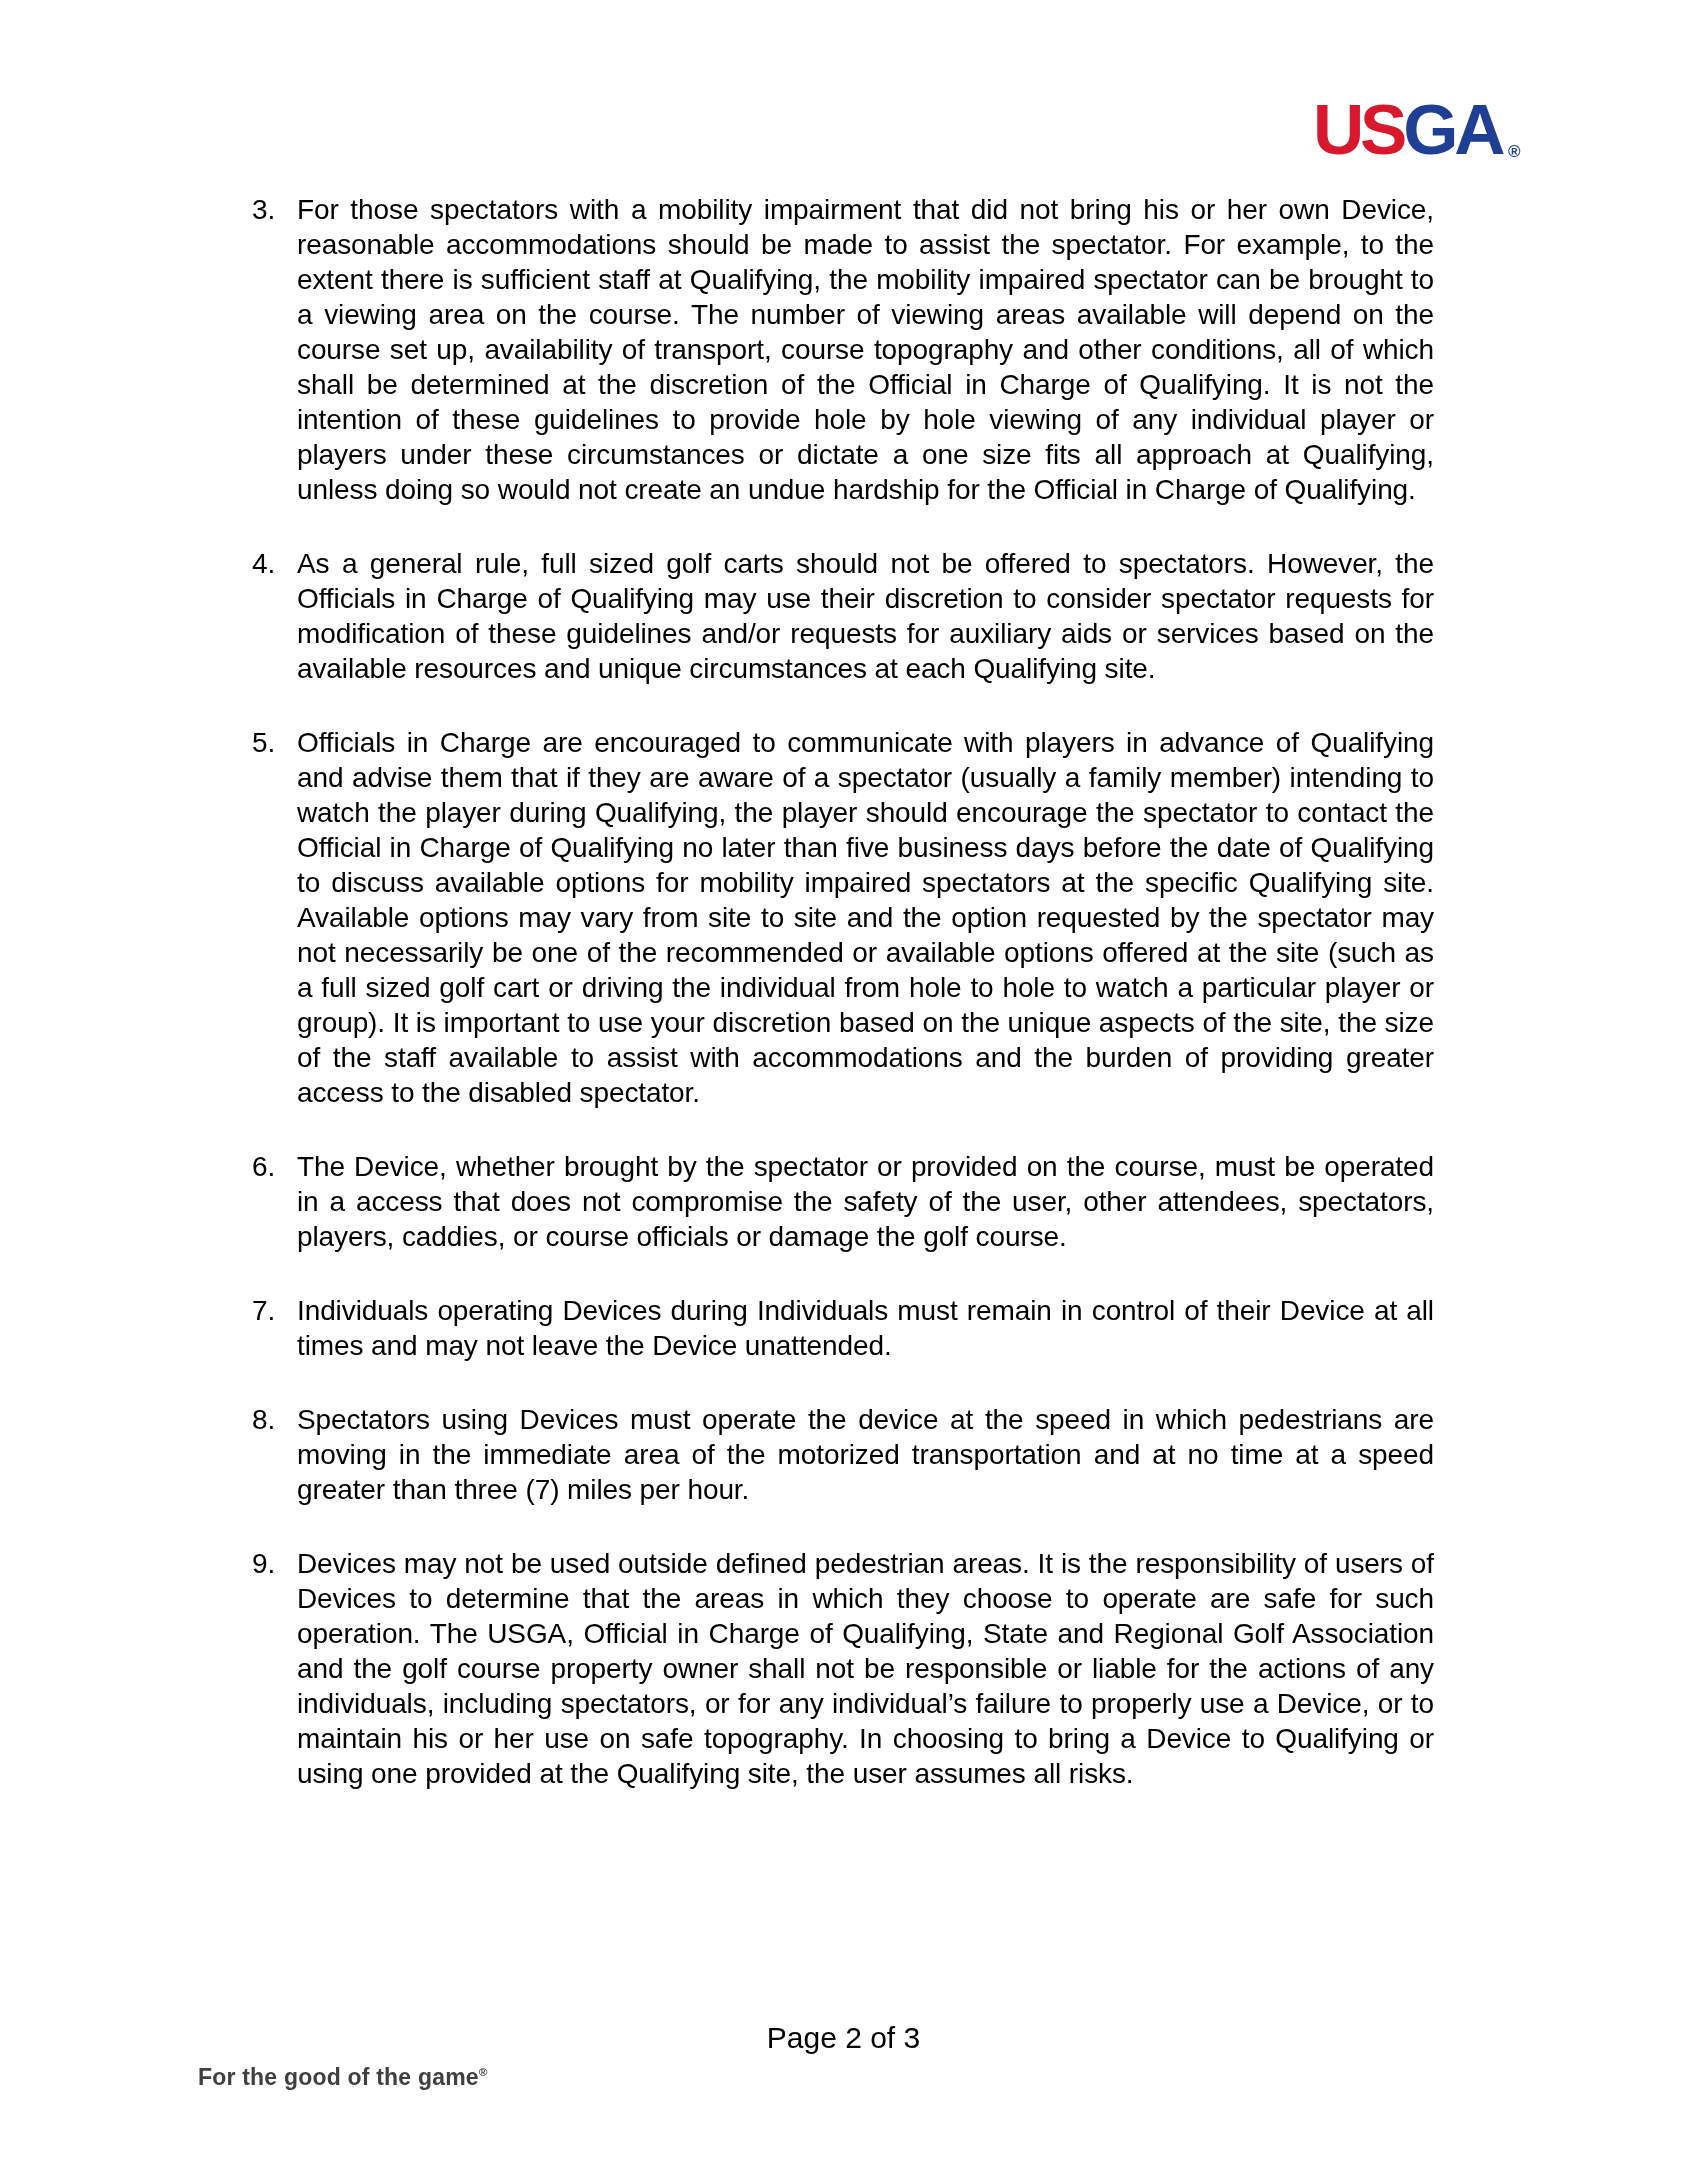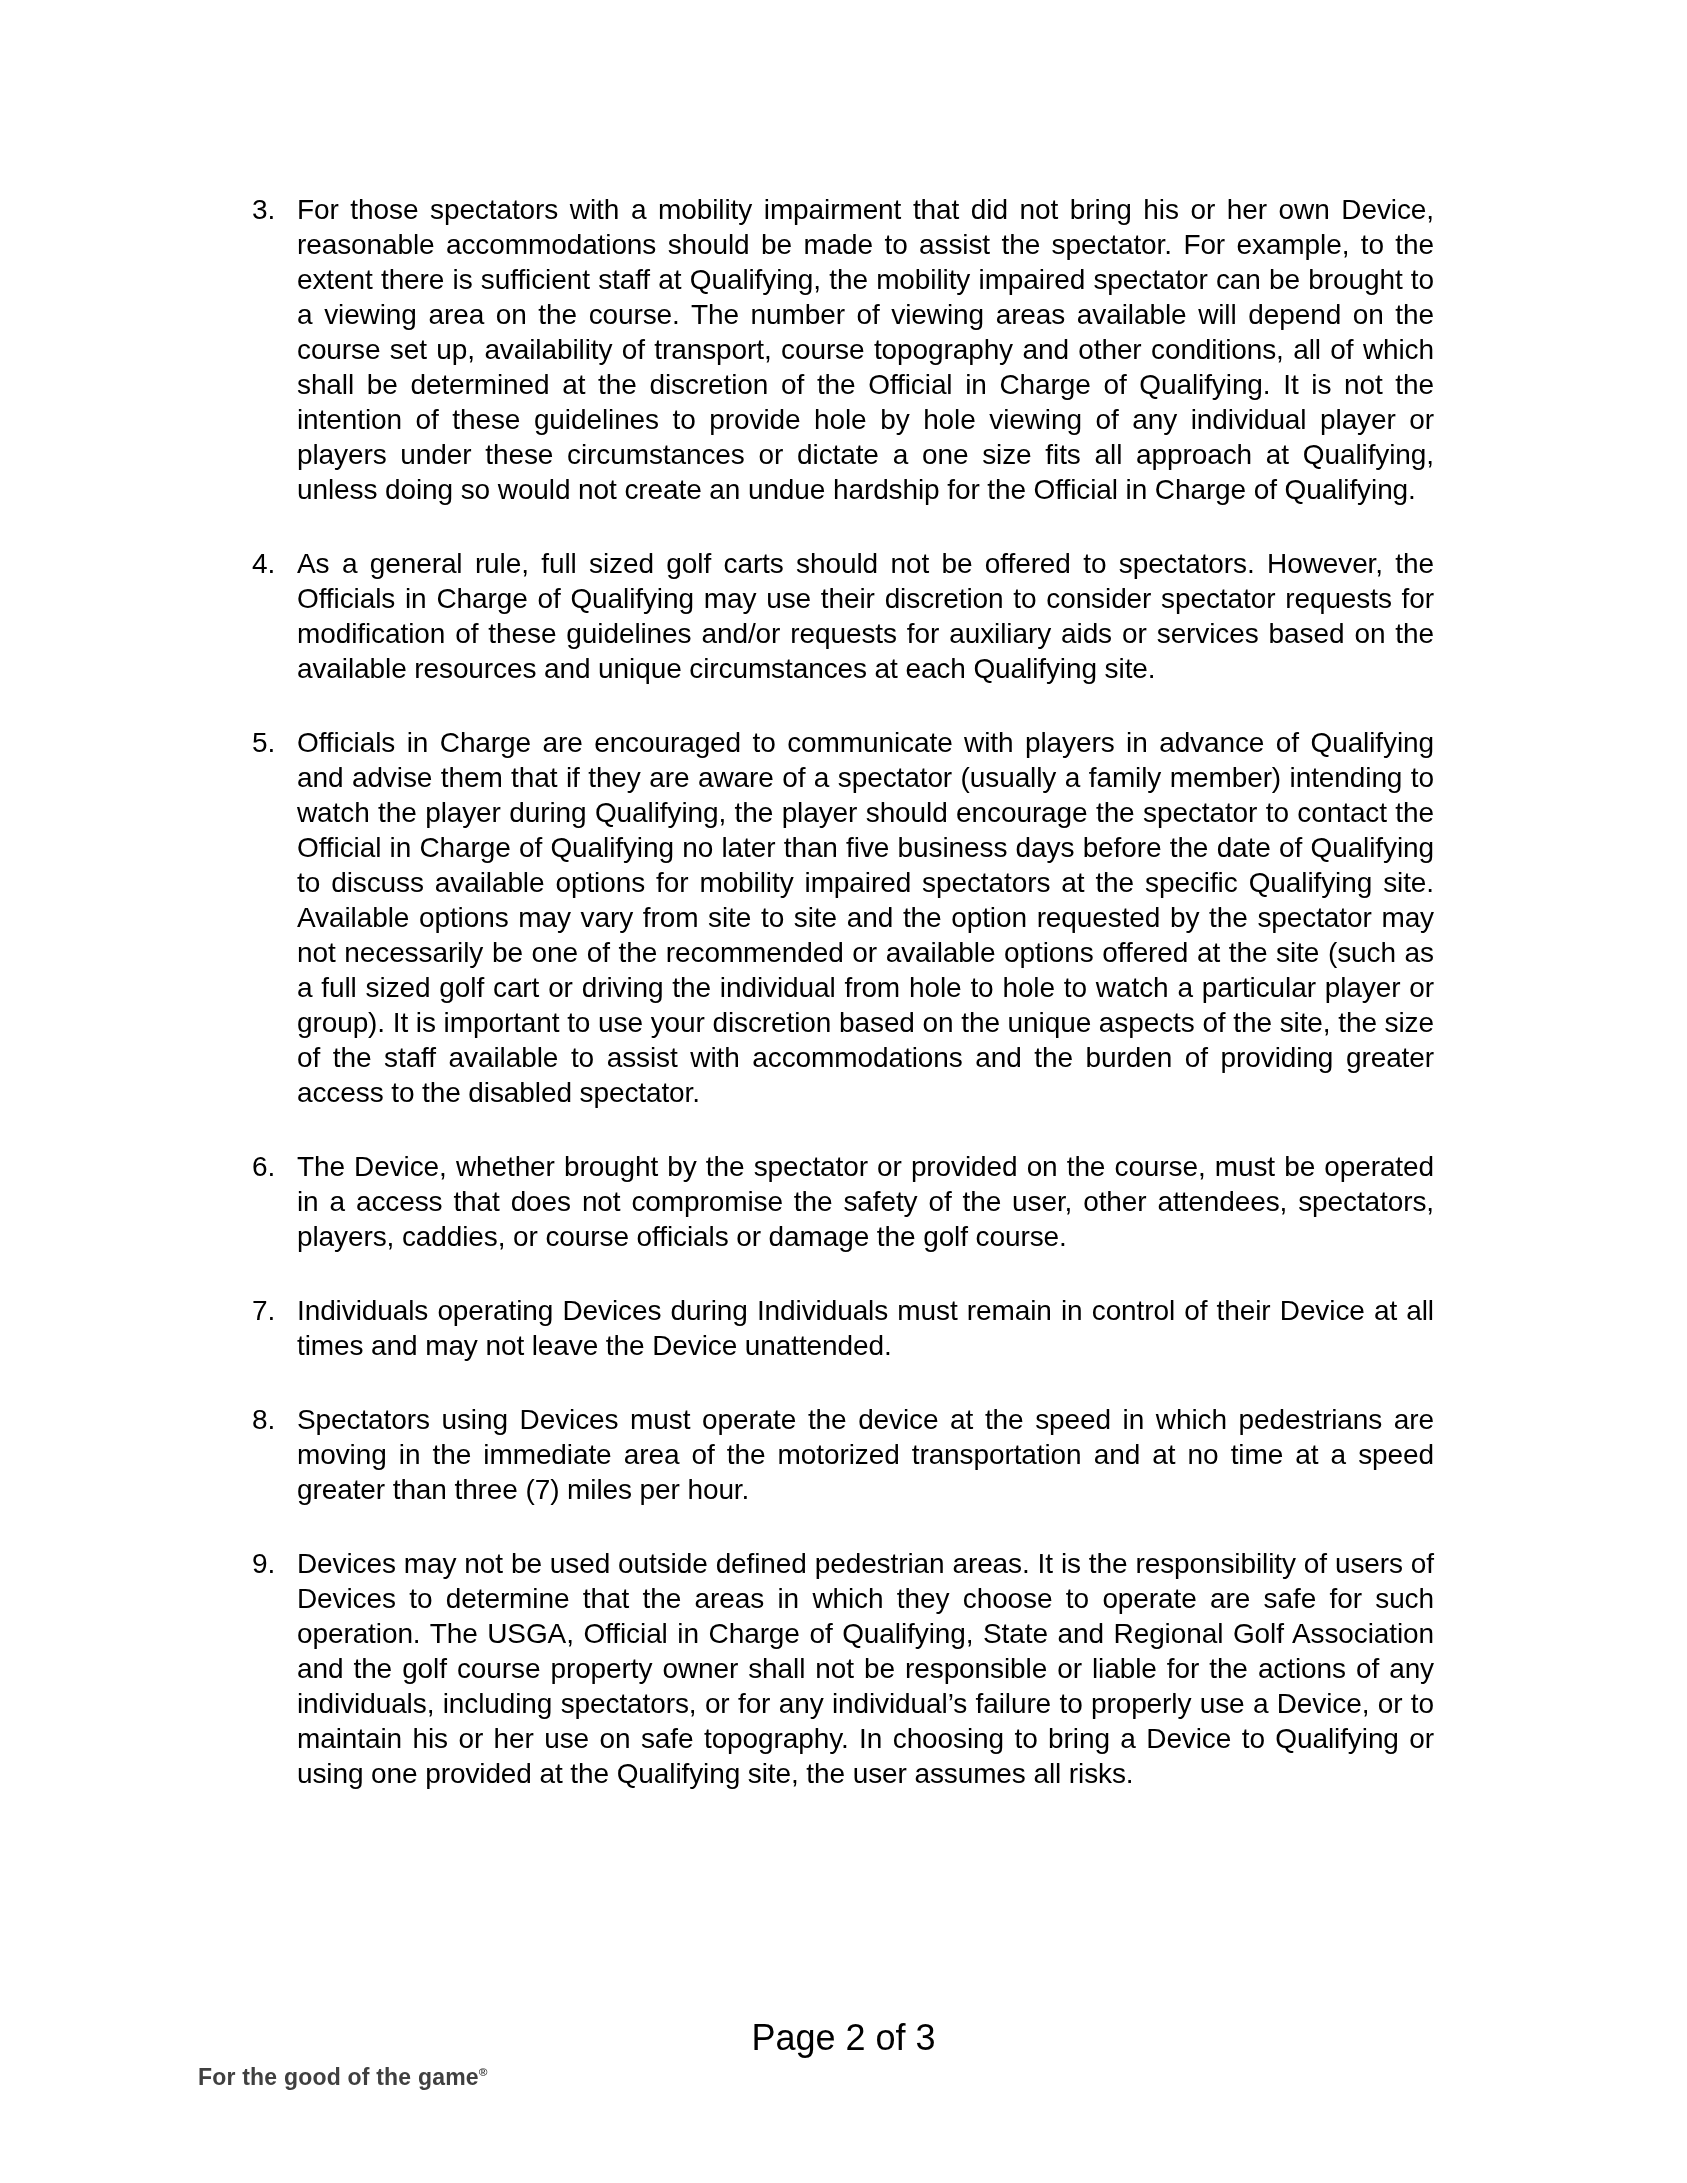--- a/index.html
+++ b/index.html
@@ -69,21 +69,21 @@
   }
   .u { }
 
   
   .page-number {
     position: absolute;
     left: 0;
     top: 2020px;
     width: 1687px;
     text-align: center;
-    font-size: 36px;
+    font-size: 30px;
     line-height: 35px;
   }
   .tagline {
     position: absolute;
     left: 198px;
     top: 2064px;
     font-size: 23px;
     font-weight: bold;
     letter-spacing: 0.2px;
     line-height: 1.2;
@@ -91,20 +91,25 @@
   .tagline .tag-reg {
     font-size: 11.8px;
     vertical-align: super;
   }
 </style>
 </head>
 <body>
 
 <div class="page">
 
+  <div class="logo">
+    <span class="us">US</span>
+      <span class="ga">GA</span>
+      <span class="reg">®</span>
+  </div>
 
   <div class="doc-body">
 
     <div class="doc-item">
       <span class="item-number">3.</span>
       <span>For those spectators with a mobility impairment that did not bring his or her own Device, reasonable accommodations should be made to assist the spectator. For example, to the extent there is sufficient staff at Qualifying, the mobility impaired spectator can be brought to a viewing area on the course. The number of viewing areas available will depend on the course set up, availability of transport, course topography and other conditions, all of which shall be determined at the discretion of the Official in Charge of Qualifying. It is not the intention of these guidelines to provide hole by hole viewing of any individual player or players under these circumstances or dictate a one size fits all approach at Qualifying, unless doing so would not create an undue hardship for the Official in Charge of Qualifying.</span>
     </div>
 
     <div class="doc-item">
       <span class="item-number">4.</span>

